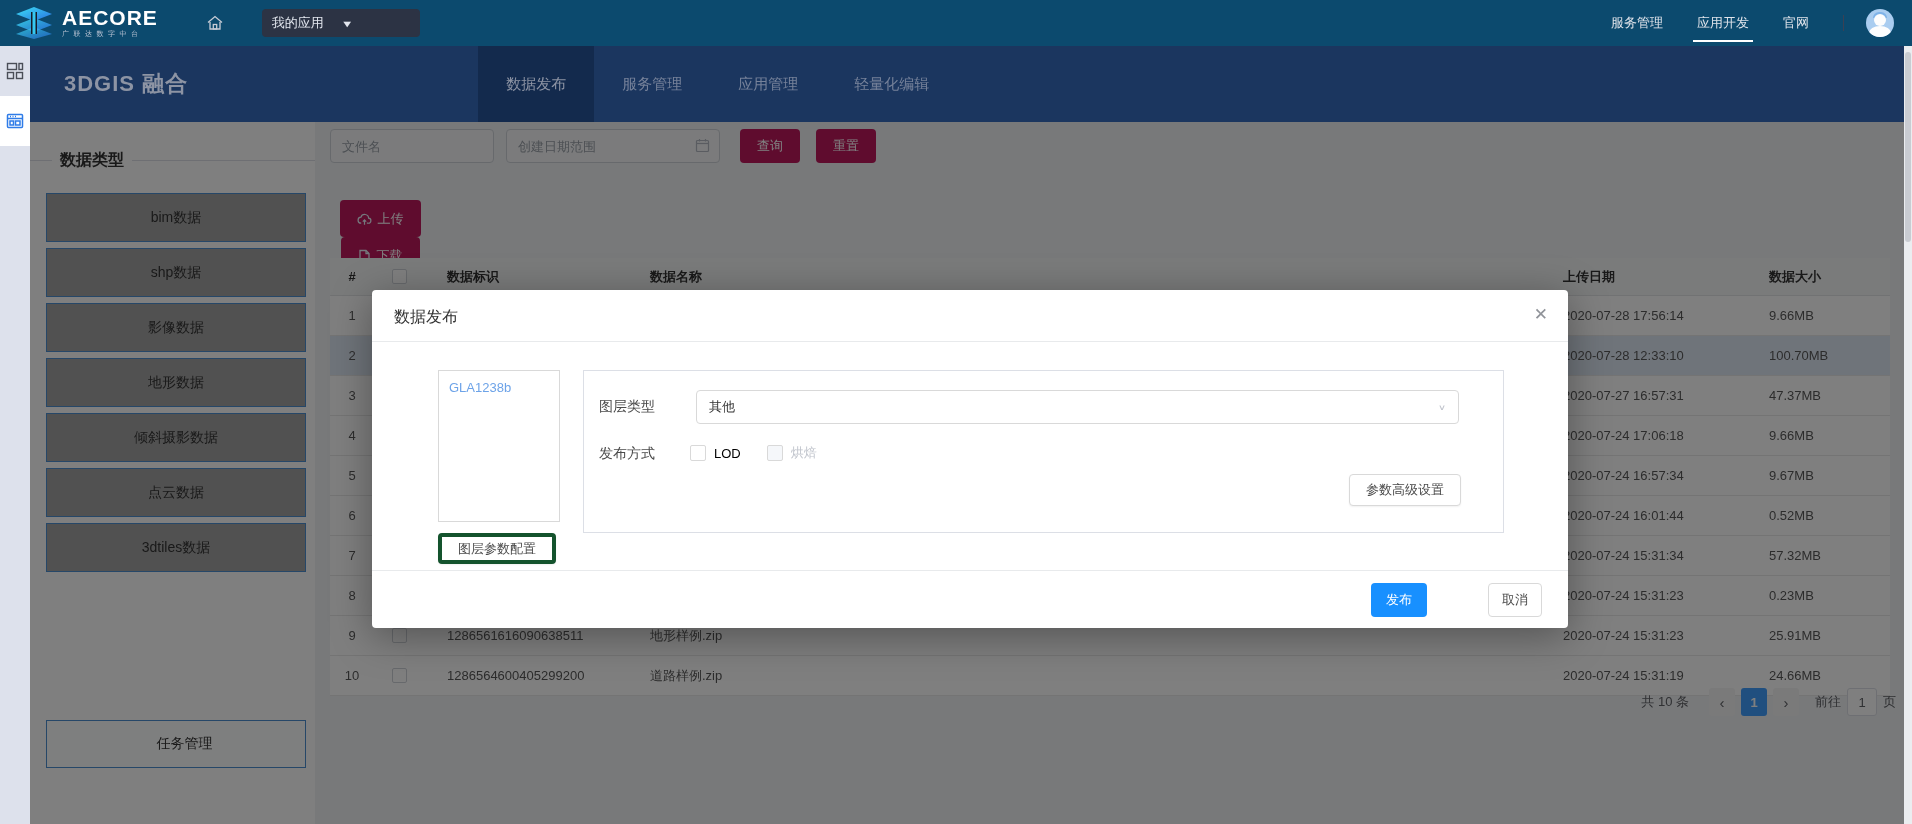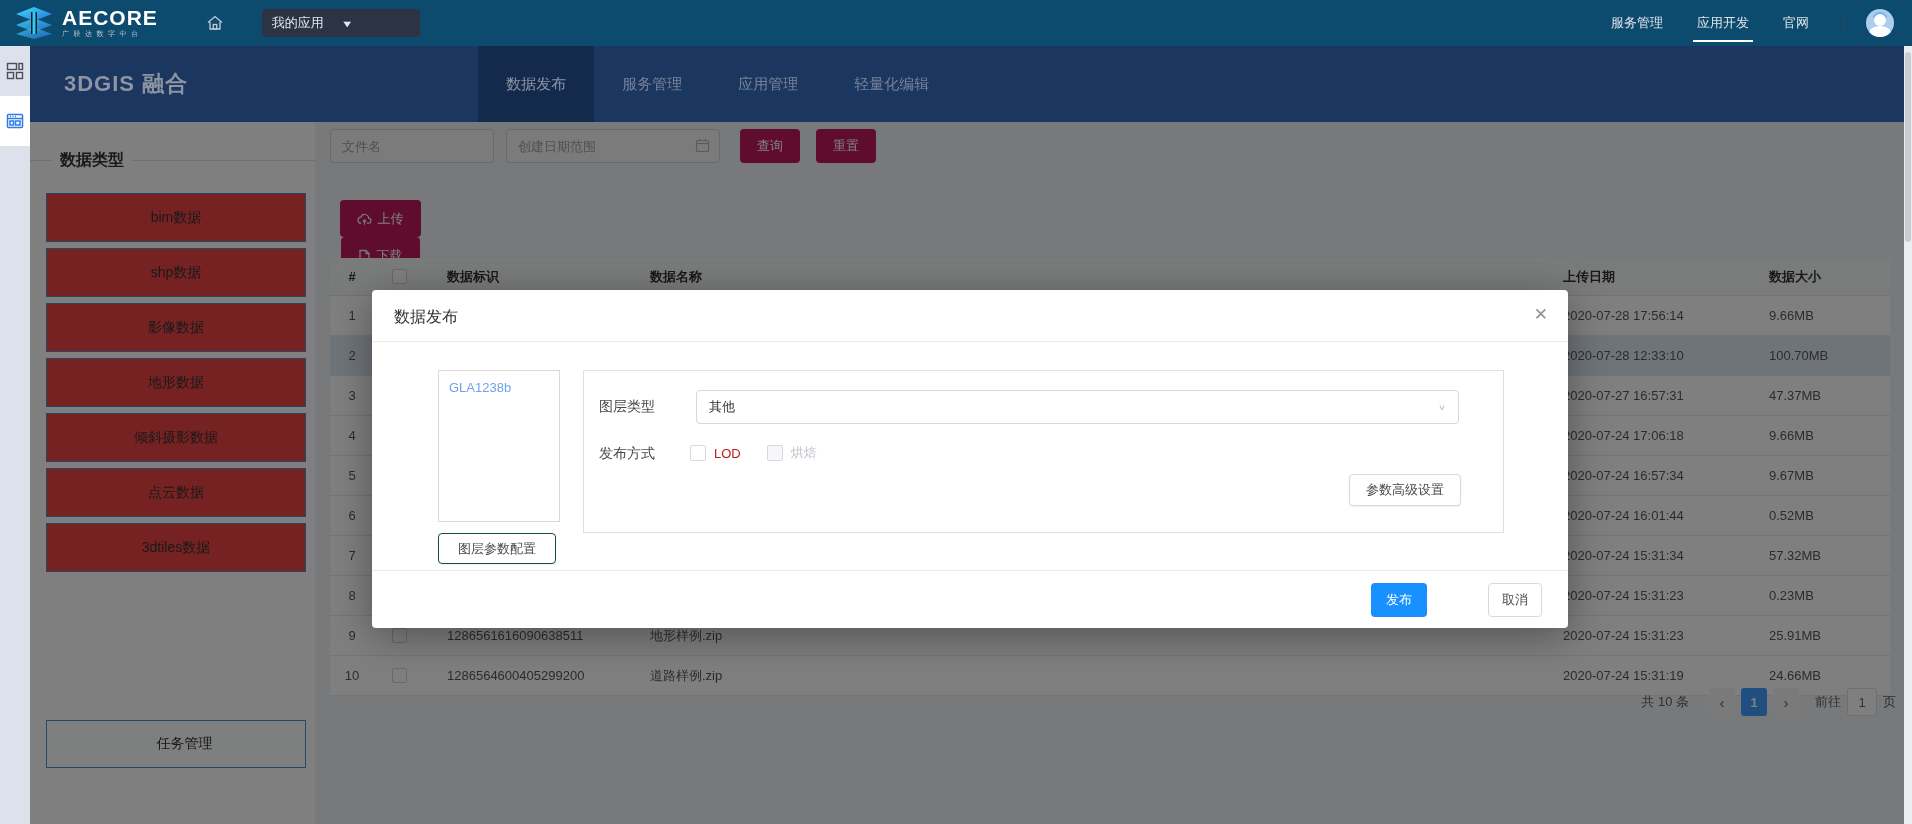--- a/index.html
+++ b/index.html
@@ -44,21 +44,21 @@
     font-size:15px; cursor:pointer; }
   .nav-tab.active { background:#132a4d; color:#8d94a4; }
 
   
   .sidebar { position:absolute; left:30px; top:122px; width:285px; height:702px; background:#ffffff; }
   .side-head { position:absolute; left:0; top:28px; width:100%; height:20px; }
   .side-head .line { position:absolute; left:0; right:0; top:10px; height:1px; background:#dcdfe6; }
   .side-head .txt { position:absolute; left:22px; top:0; background:#ffffff; padding:0 8px;
     font-size:16px; font-weight:bold; color:#333; }
   .side-list { position:absolute; left:16px; top:71px; width:260px; }
-  .side-btn { width:260px; height:49px; border:1px solid #4d8fd1; background:#ef4444; margin-bottom:6px;
+  .side-btn { width:260px; height:49px; border:1px solid #4d8fd1; background:#a3a3a3; margin-bottom:6px;
     display:flex; align-items:center; justify-content:center; font-size:14px; color:#333; cursor:pointer; }
   .side-btn.active { background:#2b77c0; color:#d8e6f4; border-color:#2b77c0; }
   .task-btn { position:absolute; left:16px; top:598px; width:260px; height:48px; border:1px solid #4d8fd1;
     background:#fdfefe; display:flex; align-items:center; justify-content:center; font-size:14px; color:#333; cursor:pointer;padding-left:17px; }
 
   
   .main { position:absolute; left:315px; top:122px; width:1597px; height:702px; background:#f0f2f5; }
   .filters { position:absolute; left:15px; top:7px; display:flex; }
   .inp { height:34px; border:1px solid #cfd3d9; border-radius:4px; background:#f6f7f9;
     font-size:13px; color:#333; padding:0 11px; outline:none; }
@@ -106,32 +106,32 @@
 
   
   .modal { position:absolute; left:372px; top:290px; width:1196px; height:338px; background:#fff;
     border-radius:4px; box-shadow:0 8px 40px rgba(0,0,0,.35); z-index:70; }
   .m-head { position:absolute; left:0; top:0; width:100%; height:52px; border-bottom:1px solid #e8eaec; }
   .m-title { position:absolute; left:22px; top:17px; font-size:16px; color:#333; }
   .m-close { position:absolute; right:20px; top:14px; font-size:17px; color:#909399; cursor:pointer; }
   .m-listbox { position:absolute; left:66px; top:80px; width:122px; height:152px; border:1px solid #d9d9d9; }
   .m-item { margin:9px 10px; font-size:13px; color:#6da3e8; cursor:pointer; }
   .m-cfg-btn { position:absolute; left:66px; top:243px; width:118px; height:31px; background:#fff;
-    border:1px solid #14532d; border-radius:4px; box-shadow:0 1px 2px rgba(0,0,0,.06);
+    border:4px solid #14532d; border-radius:4px; box-shadow:0 1px 2px rgba(0,0,0,.06);
     font-size:13px; color:#4a4a4a; cursor:pointer; }
   .m-panel { position:absolute; left:211px; top:80px; width:921px; height:163px; border:1px solid #dcdfe6; }
   .m-label { position:absolute; font-size:14px; color:#4a4a4a; }
   .m-select { position:absolute; left:112px; top:19px; width:763px; height:34px; border:1px solid #d9d9d9;
     border-radius:4px; display:flex; align-items:center; padding:0 12px; cursor:pointer; background:#fff; }
   .m-select .val { flex:1; font-size:13px; color:#333; }
   .m-select .chev { color:#c0c4cc; }
   .check-row { position:absolute; left:106px; top:73px; display:flex; align-items:center; }
   .m-cb { width:16px; height:16px; border:1px solid #d9d9d9; border-radius:2px; background:#fff; cursor:pointer; }
   .m-cb.disabled { background:#f5f7fa; cursor:not-allowed; }
-  .cb-label { font-size:13px; color:#b91c1c; margin:0 26px 0 8px; }
+  .cb-label { font-size:13px; color:#000000; margin:0 26px 0 8px; }
   .cb-label.disabled { color:#c0c4cc; margin-right:0; }
   .m-adv-btn { position:absolute; right:42px; bottom:26px; width:112px; height:32px; background:#fff;
     border:1px solid #d9d9d9; border-radius:4px; box-shadow:0 1px 2px rgba(0,0,0,.06);
     font-size:13px; color:#4a4a4a; cursor:pointer; }
   .m-foot { position:absolute; left:0; bottom:0; width:100%; height:58px; border-top:1px solid #e8eaec; }
   .m-pub { position:absolute; right:141px; top:12px; width:56px; height:34px; background:#1890ff; color:#fff;
     border:none; border-radius:4px; font-size:13px; cursor:pointer; }
   .m-cancel { position:absolute; right:26px; top:12px; width:54px; height:34px; background:#fff; color:#4a4a4a;
     border:1px solid #d9d9d9; border-radius:4px; font-size:13px; cursor:pointer; }
 </style>

